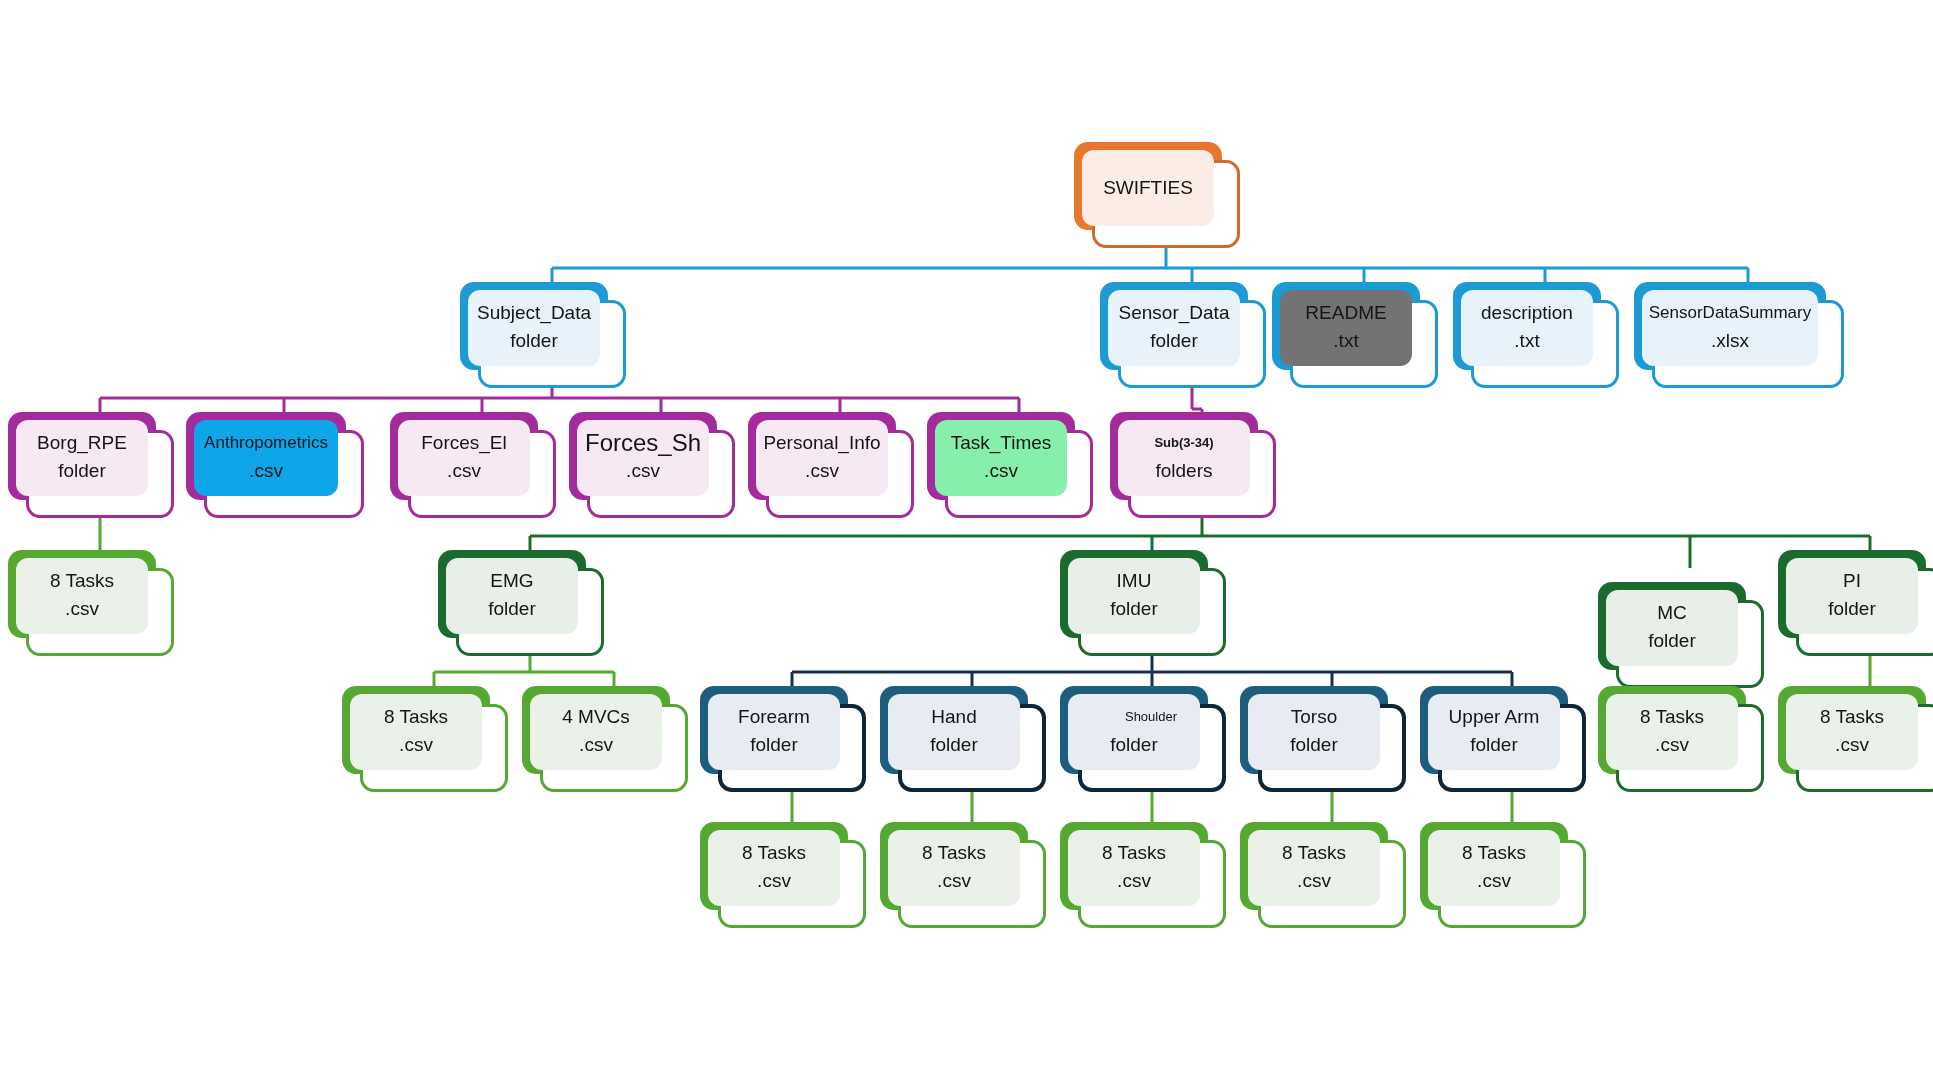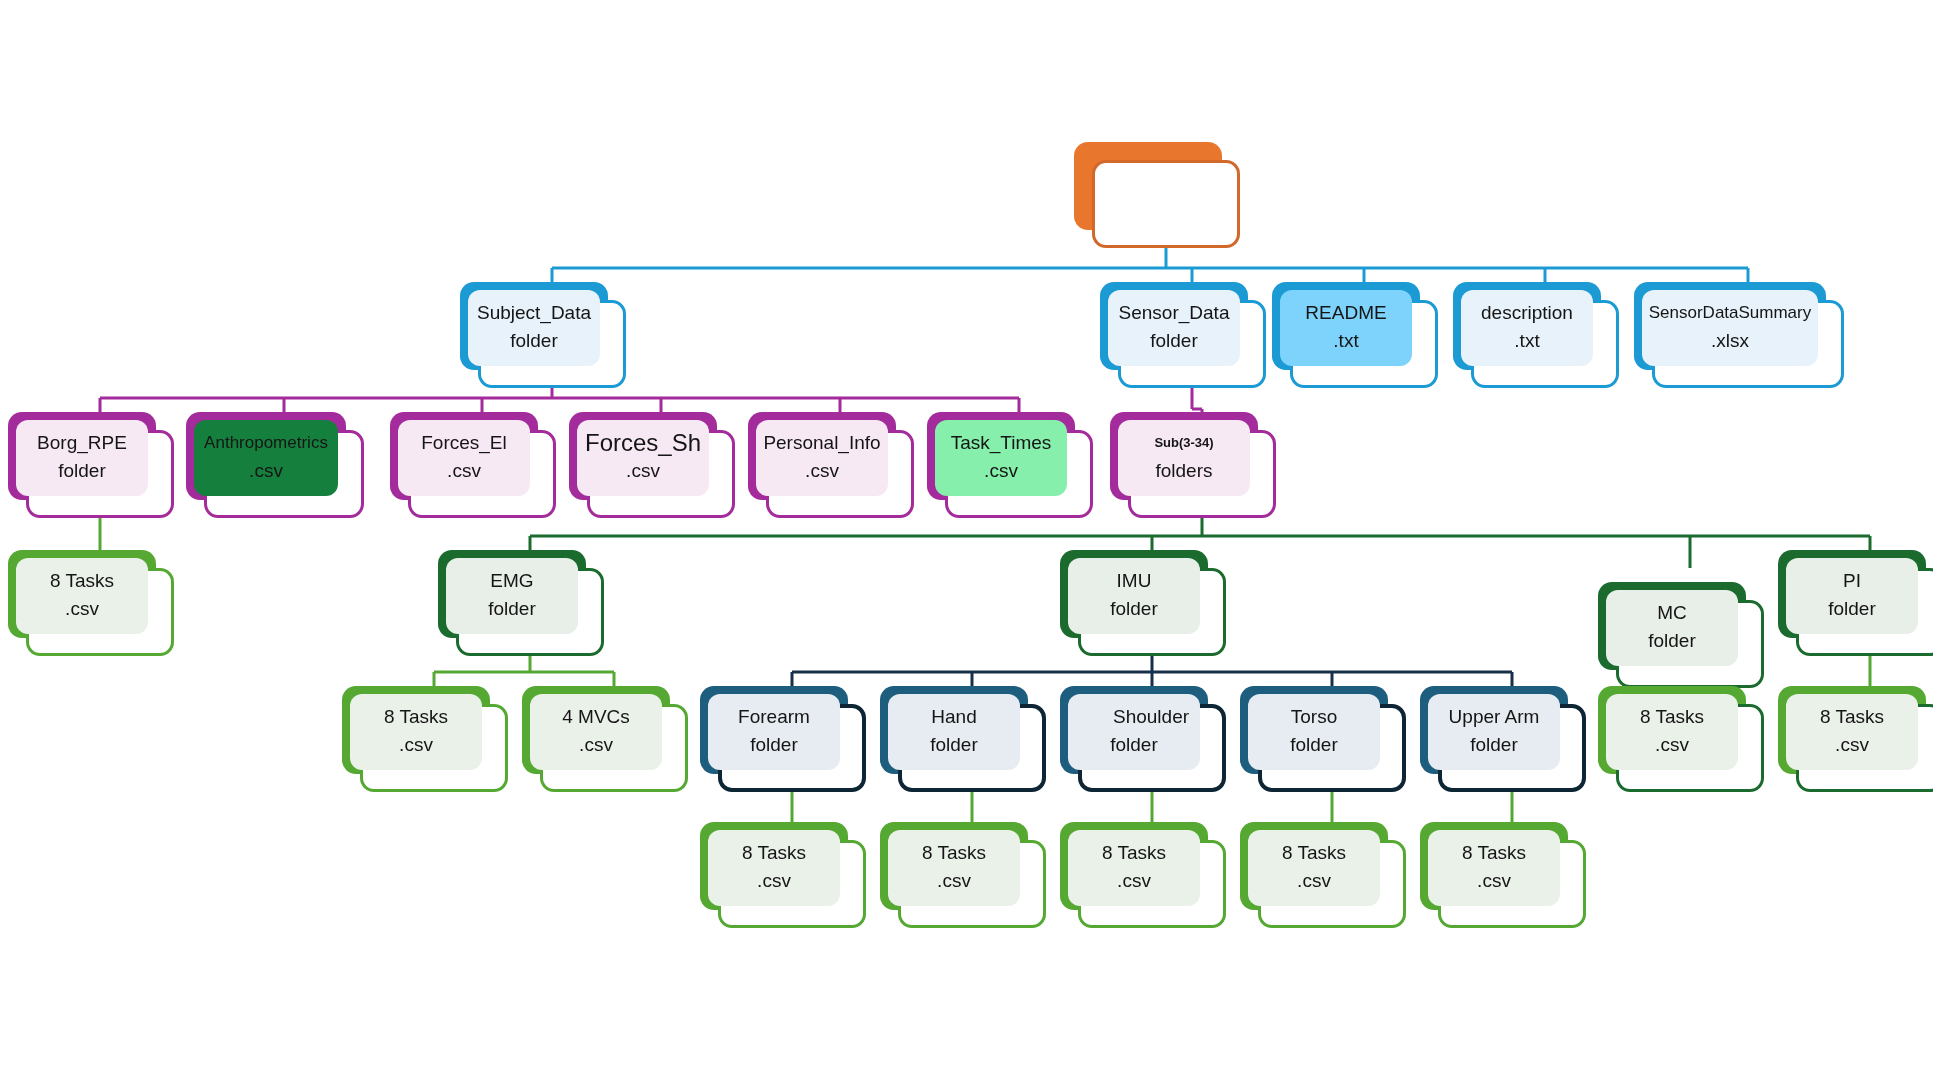--- a/index.html
+++ b/index.html
@@ -77,41 +77,45 @@
       <path d="M 792 792 L 792 840" stroke="#55A832" stroke-width="3" fill="none"></path>
       <path d="M 972 792 L 972 840" stroke="#55A832" stroke-width="3" fill="none"></path>
       <path d="M 1152 792 L 1152 840" stroke="#55A832" stroke-width="3" fill="none"></path>
       <path d="M 1332 792 L 1332 840" stroke="#55A832" stroke-width="3" fill="none"></path>
       <path d="M 1512 792 L 1512 840" stroke="#55A832" stroke-width="3" fill="none"></path>
     </svg>
   <div id="nodes">
       <div class="node" style="left: 1074px; top: 142px; width: 166px; height: 106px;">
         <div class="back" style="width: 148px; height: 88px; background: rgb(232, 118, 44);"></div>
         <div class="front" style="left: 18px; top: 18px; width: 148px; height: 88px; border: 3px solid rgb(210, 104, 42);"></div>
+        <div class="inner" style="left: 8px; top: 8px; width: 132px; height: 76px; background: rgb(251, 237, 230);">
+          <div class="l1" style="font-size: 19px; line-height: 26px;">SWIFTIES</div>
+          <div class="l2" style="font-size: 19px; line-height: 30px;"></div>
+        </div>
       </div>
       <div class="node" style="left: 460px; top: 282px; width: 166px; height: 106px;">
         <div class="back" style="width: 148px; height: 88px; background: rgb(27, 154, 211);"></div>
         <div class="front" style="left: 18px; top: 18px; width: 148px; height: 88px; border: 3px solid rgb(27, 154, 211);"></div>
         <div class="inner" style="left: 8px; top: 8px; width: 132px; height: 76px; background: rgb(231, 242, 250);">
           <div class="l1" style="font-size: 19px; line-height: 26px;">Subject_Data</div>
           <div class="l2" style="font-size: 19px; line-height: 30px;">folder</div>
         </div>
       </div>
       <div class="node" style="left: 1100px; top: 282px; width: 166px; height: 106px;">
         <div class="back" style="width: 148px; height: 88px; background: rgb(27, 154, 211);"></div>
         <div class="front" style="left: 18px; top: 18px; width: 148px; height: 88px; border: 3px solid rgb(27, 154, 211);"></div>
         <div class="inner" style="left: 8px; top: 8px; width: 132px; height: 76px; background: rgb(231, 242, 250);">
           <div class="l1" style="font-size: 19px; line-height: 26px;">Sensor_Data</div>
           <div class="l2" style="font-size: 19px; line-height: 30px;">folder</div>
         </div>
       </div>
       <div class="node" style="left: 1272px; top: 282px; width: 166px; height: 106px;">
         <div class="back" style="width: 148px; height: 88px; background: rgb(27, 154, 211);"></div>
         <div class="front" style="left: 18px; top: 18px; width: 148px; height: 88px; border: 3px solid rgb(27, 154, 211);"></div>
-        <div class="inner" style="left: 8px; top: 8px; width: 132px; height: 76px; background: #7dd3fc;">
+        <div class="inner" style="left: 8px; top: 8px; width: 132px; height: 76px; background: #737373;">
           <div class="l1" style="font-size: 19px; line-height: 26px;">README</div>
           <div class="l2" style="font-size: 19px; line-height: 30px;">.txt</div>
         </div>
       </div>
       <div class="node" style="left: 1453px; top: 282px; width: 166px; height: 106px;">
         <div class="back" style="width: 148px; height: 88px; background: rgb(27, 154, 211);"></div>
         <div class="front" style="left: 18px; top: 18px; width: 148px; height: 88px; border: 3px solid rgb(27, 154, 211);"></div>
         <div class="inner" style="left: 8px; top: 8px; width: 132px; height: 76px; background: rgb(231, 242, 250);">
           <div class="l1" style="font-size: 19px; line-height: 26px;">description</div>
           <div class="l2" style="font-size: 19px; line-height: 30px;">.txt</div>
@@ -129,21 +133,21 @@
         <div class="back" style="width: 148px; height: 88px; background: rgb(163, 43, 155);"></div>
         <div class="front" style="left: 18px; top: 18px; width: 148px; height: 88px; border: 3px solid rgb(163, 43, 155);"></div>
         <div class="inner" style="left: 8px; top: 8px; width: 132px; height: 76px; background: rgb(246, 233, 244);">
           <div class="l1" style="font-size: 19px; line-height: 26px;">Borg_RPE</div>
           <div class="l2" style="font-size: 19px; line-height: 30px;">folder</div>
         </div>
       </div>
       <div class="node" style="left: 186px; top: 412px; width: 178px; height: 106px;">
         <div class="back" style="width: 160px; height: 88px; background: rgb(163, 43, 155);"></div>
         <div class="front" style="left: 18px; top: 18px; width: 160px; height: 88px; border: 3px solid rgb(163, 43, 155);"></div>
-        <div class="inner" style="left: 8px; top: 8px; width: 144px; height: 76px; background: #15803d;">
+        <div class="inner" style="left: 8px; top: 8px; width: 144px; height: 76px; background: #0ea5e9;">
           <div class="l1" style="font-size: 17px; line-height: 26px;">Anthropometrics</div>
           <div class="l2" style="font-size: 19px; line-height: 30px;">.csv</div>
         </div>
       </div>
       <div class="node" style="left: 390px; top: 412px; width: 166px; height: 106px;">
         <div class="back" style="width: 148px; height: 88px; background: rgb(163, 43, 155);"></div>
         <div class="front" style="left: 18px; top: 18px; width: 148px; height: 88px; border: 3px solid rgb(163, 43, 155);"></div>
         <div class="inner" style="left: 8px; top: 8px; width: 132px; height: 76px; background: rgb(246, 233, 244);">
           <div class="l1" style="font-size: 19px; line-height: 26px;">Forces_El</div>
           <div class="l2" style="font-size: 19px; line-height: 30px;">.csv</div>
@@ -250,21 +254,21 @@
         <div class="front" style="left: 18px; top: 18px; width: 148px; height: 88px; border: 4px solid rgb(13, 37, 53);"></div>
         <div class="inner" style="left: 8px; top: 8px; width: 132px; height: 76px; background: rgb(230, 236, 241);">
           <div class="l1" style="font-size: 19px; line-height: 26px;">Hand</div>
           <div class="l2" style="font-size: 19px; line-height: 30px;">folder</div>
         </div>
       </div>
       <div class="node" style="left: 1060px; top: 686px; width: 166px; height: 106px;">
         <div class="back" style="width: 148px; height: 88px; background: rgb(29, 94, 126);"></div>
         <div class="front" style="left: 18px; top: 18px; width: 148px; height: 88px; border: 4px solid rgb(13, 37, 53);"></div>
         <div class="inner" style="left: 8px; top: 8px; width: 132px; height: 76px; background: rgb(230, 236, 241);">
-          <div class="l1" style="font-size: 19px; line-height: 26px; margin-left: 34px;">Shoulder</div>
+          <div class="l1" style="font-size: 13px; line-height: 26px; margin-left: 34px;">Shoulder</div>
           <div class="l2" style="font-size: 19px; line-height: 30px;">folder</div>
         </div>
       </div>
       <div class="node" style="left: 1240px; top: 686px; width: 166px; height: 106px; border-radius: 19px;">
         <div class="back" style="width: 148px; height: 88px; background: rgb(29, 94, 126);"></div>
         <div class="front" style="left: 18px; top: 18px; width: 148px; height: 88px; border: 4px solid rgb(13, 37, 53);"></div>
         <div class="inner" style="left: 8px; top: 8px; width: 132px; height: 76px; background: rgb(230, 236, 241);">
           <div class="l1" style="font-size: 19px; line-height: 26px;">Torso</div>
           <div class="l2" style="font-size: 19px; line-height: 30px;">folder</div>
         </div>

